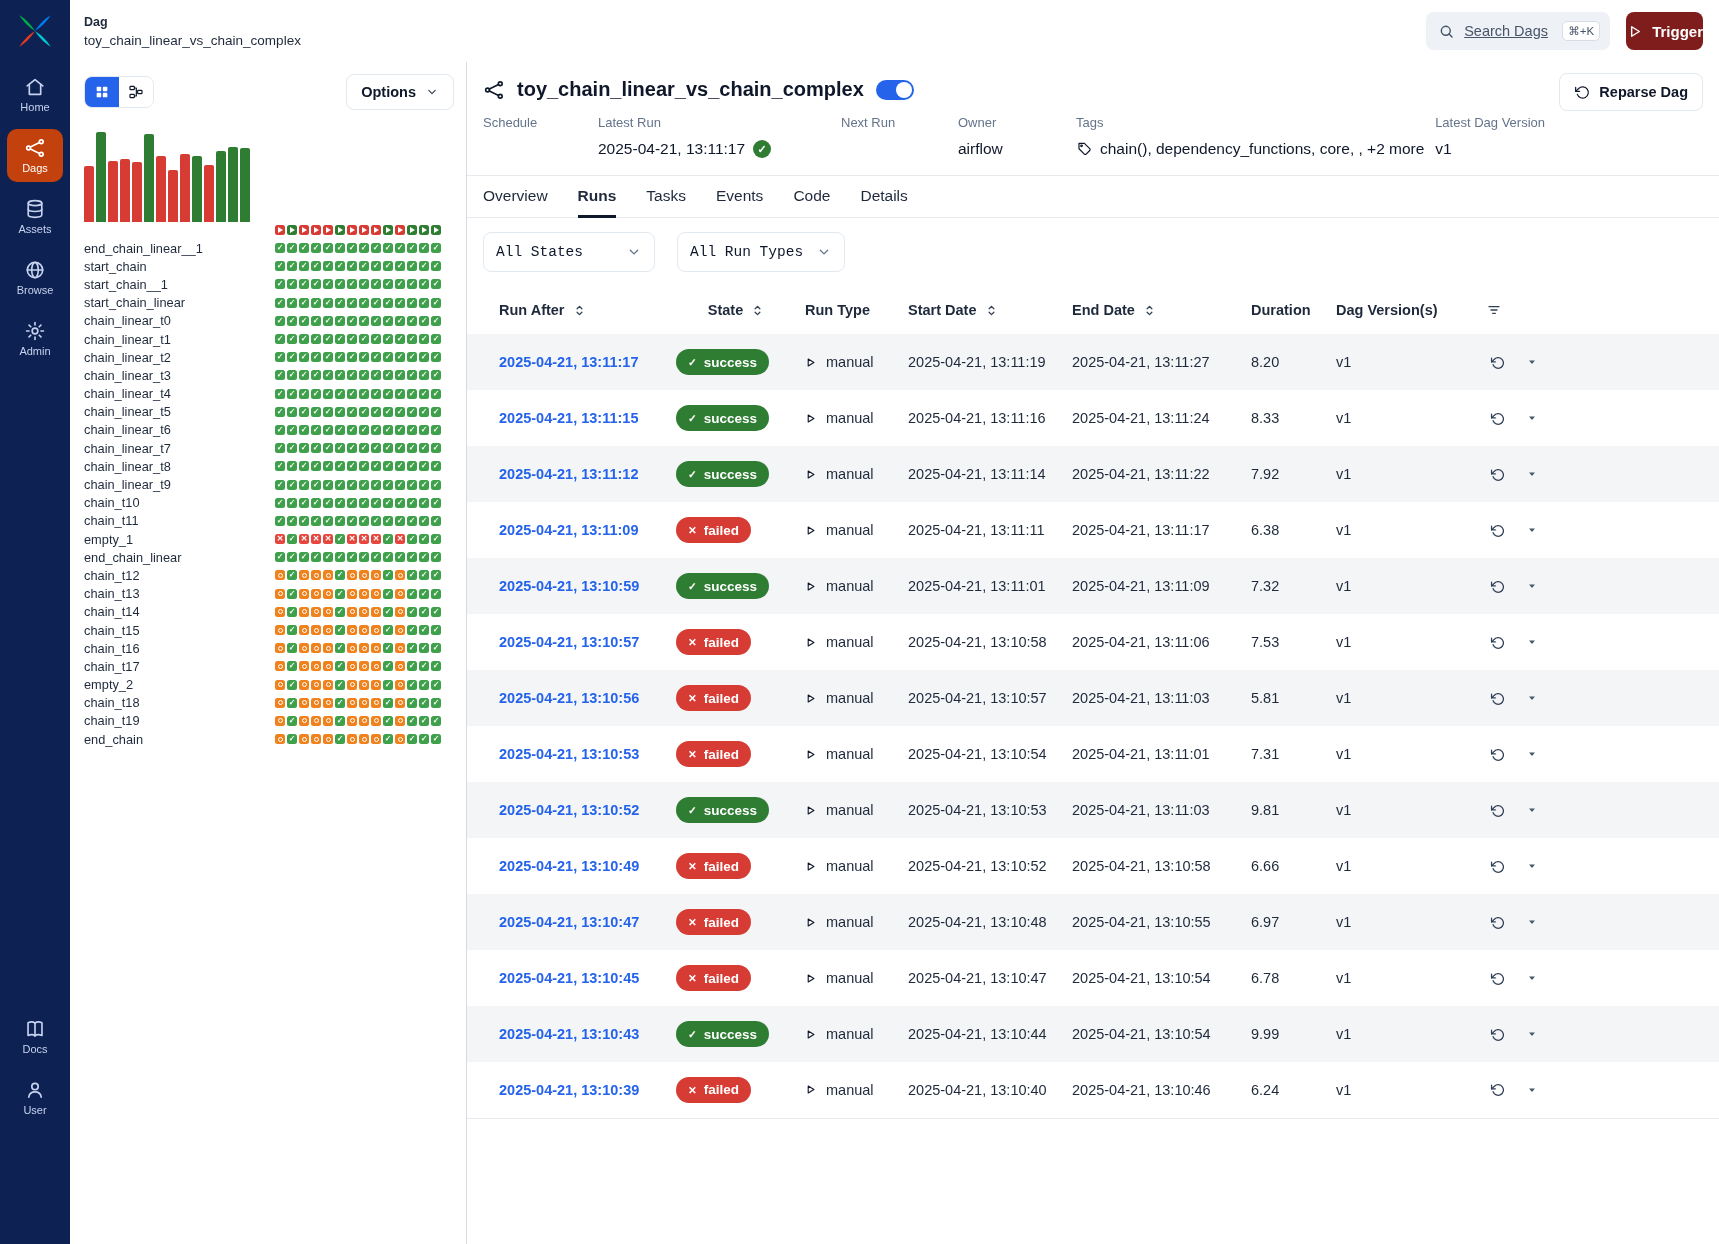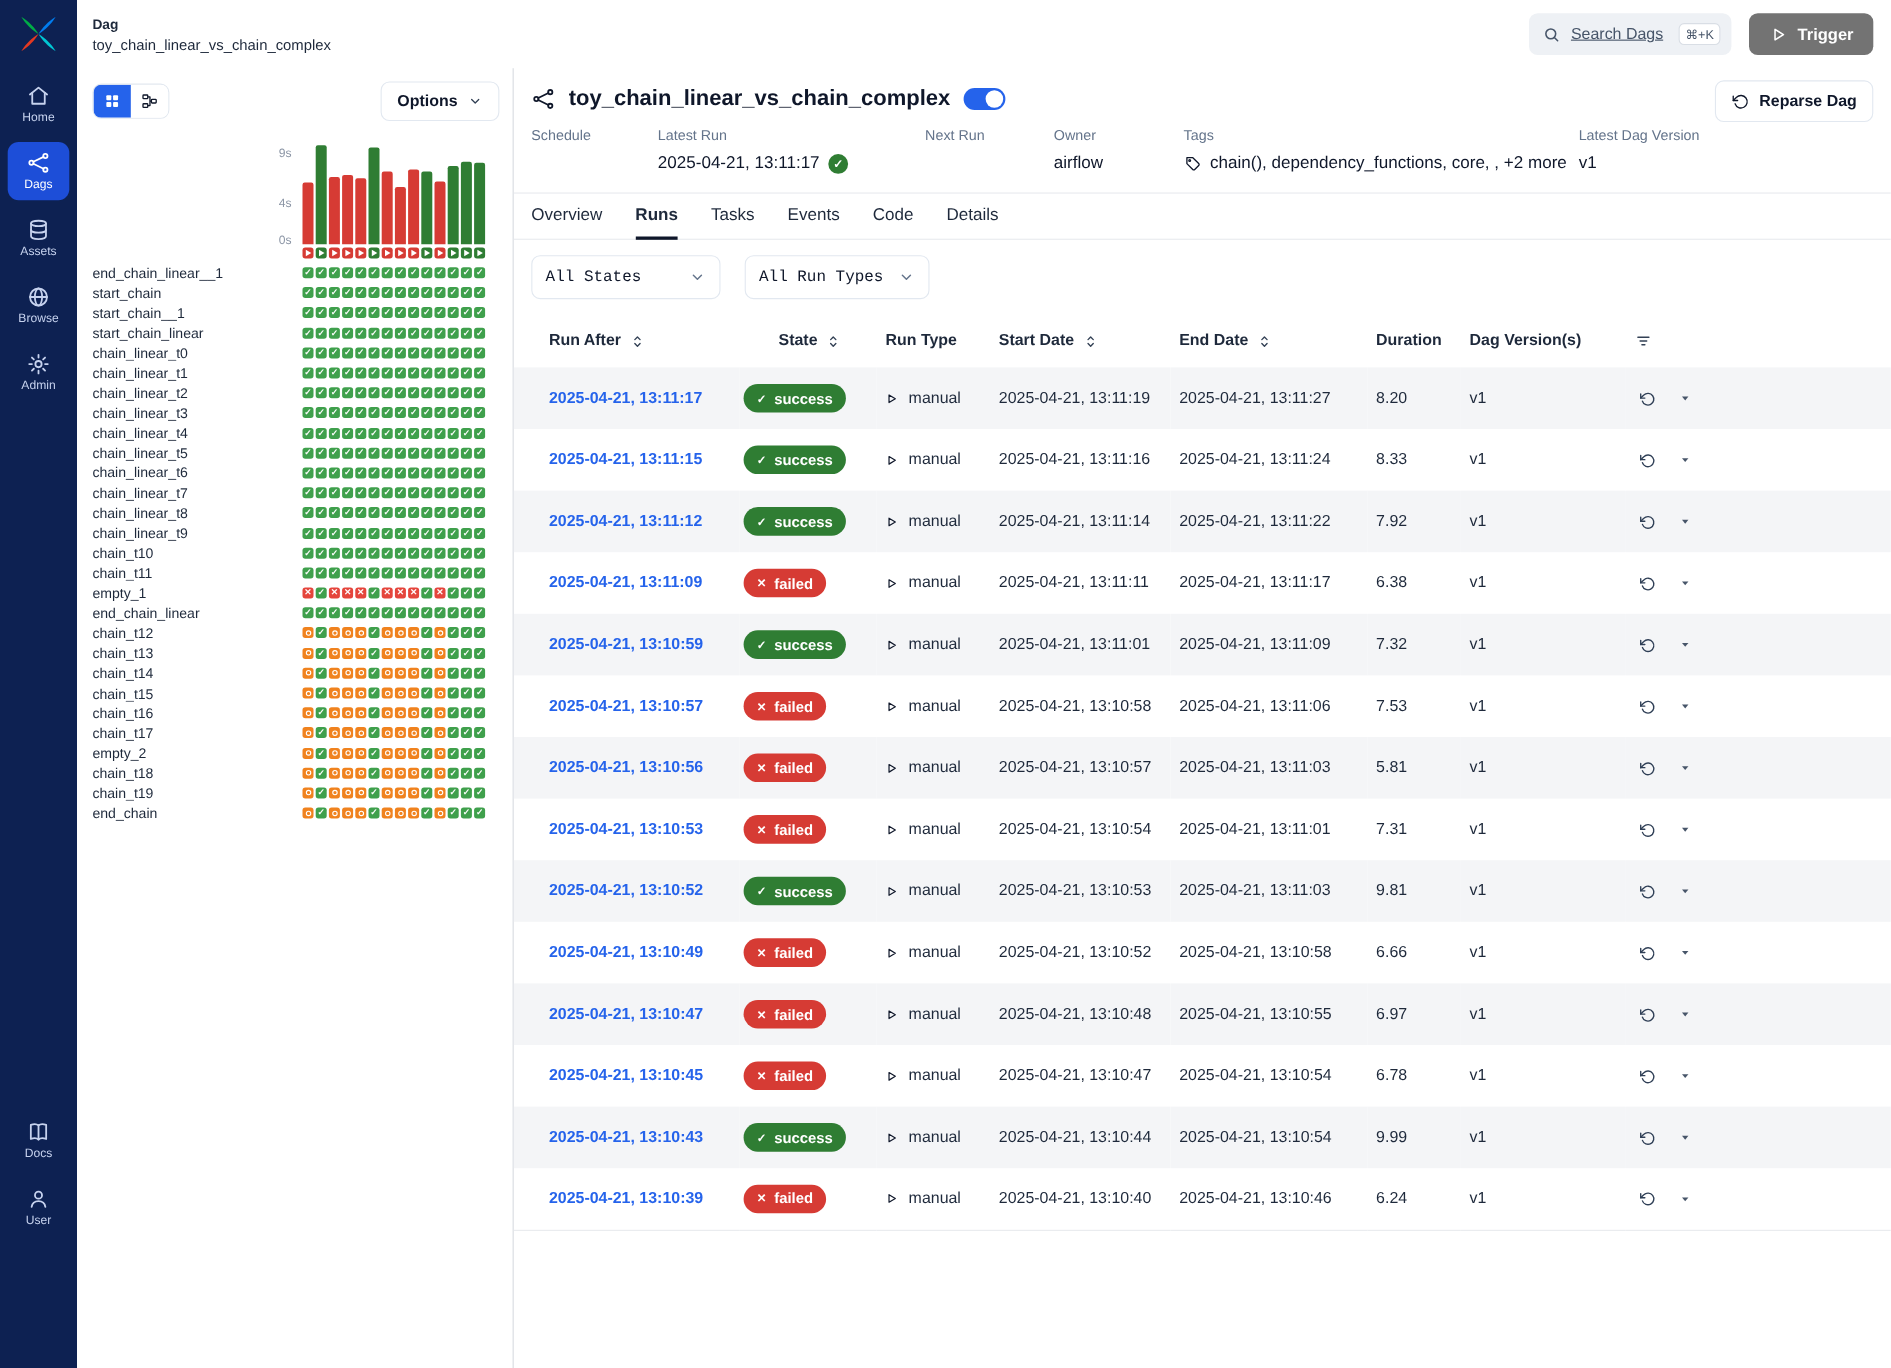--- a/index.html
+++ b/index.html
@@ -10,41 +10,41 @@
     color:#1e293b; background:#fff;
   }
   .app { display:flex; height:100%; }
 
   
   .sidebar { width:70px; flex-shrink:0; background:#0d2152; display:flex; flex-direction:column; }
   .logo { width:38px; height:38px; margin:12px auto 10px; }
   .logo svg { width:100%; height:100%; display:block; }
   .sb-item { display:flex; flex-direction:column; align-items:center; gap:4px;
              margin:8px 7px; padding:8px 2px; border-radius:10px; color:#c6d2ee; cursor:pointer; }
-  .sb-item.active { background:#1d4ed8; color:#fff; }
+  .sb-item.active { background:#c2410c; color:#fff; }
   .sb-item .icon { width:22px; height:22px; }
   .sb-label { font-size:11px; line-height:1; }
   .sb-spacer { flex:1; }
   .sb-bottom { margin-bottom:112px; }
   .icon { display:inline-flex; }
   .icon svg { width:100%; height:100%; display:block; }
 
   
   .content { flex:1; display:flex; flex-direction:column; min-width:0; }
   .topbar { height:62px; flex-shrink:0; display:flex; align-items:center; justify-content:space-between; padding:0 16px 0 14px; }
   .crumb-section { font-size:12.5px; font-weight:700; color:#1e293b; }
   .crumb-title { font-size:13.5px; margin-top:4px; color:#1e293b; cursor:pointer; }
   .topbar-right { display:flex; align-items:center; gap:16px; }
   .searchbox { display:flex; align-items:center; gap:9px; background:#eef1f5; border-radius:8px;
                height:38px; padding:0 10px 0 12px; width:184px; color:#475569; font-size:14.5px; cursor:text; }
   .searchbox .icon { width:17px; height:17px; color:#475569; }
   .search-ph { flex:1;text-decoration:underline; }
   .kbd { background:#fff; border:1px solid #d9dee5; border-radius:5px; font-size:11.5px; padding:2px 5px; color:#475569; }
-  .trigger-btn { display:flex; align-items:center; gap:9px; background:#737373; color:#fff; border:none;
-                 border-radius:8px; height:38px; padding:0 18px; font-size:15px; font-weight:700;
+  .trigger-btn { display:flex; align-items:center; gap:9px; background:#7f1d1d; color:#fff; border:none;
+                 border-radius:8px; height:38px; padding:0 0; font-size:15px; font-weight:700;
                  font-family:inherit; cursor:pointer; }
   .trigger-btn .icon { width:17px; height:17px; }
 
   
   .split { flex:1; display:flex; min-height:0; }
 
   
   .grid-panel { width:397px; flex-shrink:0; border-right:1px solid #d7dbe0; padding-top:2px; overflow:hidden; }
   .grid-toolbar { display:flex; align-items:center; justify-content:space-between; padding:10px 12px 8px 14px; }
   .seg { display:flex; border:1px solid #e2e8f0; border-radius:8px; overflow:hidden; }
@@ -290,25 +290,20 @@
             <span>Options</span>
             <span class="icon">
               <svg viewBox="0 0 24 24" fill="none" stroke="currentColor" stroke-width="2" stroke-linecap="round" stroke-linejoin="round">
                   <path d="m6.5 9.3 5.5 5.5 5.5-5.5"></path>
                 </svg>
             </span>
           </button>
         </div>
 
         <div class="chart-row">
-          <div class="axis">
-              <div class="axis-label" style="bottom: 76px;">9s</div>
-              <div class="axis-label" style="bottom: 31px;">4s</div>
-              <div class="axis-label" style="bottom: -3px;">0s</div>
-            </div>
           <div class="bars">
               <div class="bar failed" style="height: 56.2px;"></div>
               <div class="bar success" style="height: 89.9px;"></div>
               <div class="bar failed" style="height: 61px;"></div>
               <div class="bar failed" style="height: 62.7px;"></div>
               <div class="bar failed" style="height: 59.9px;"></div>
               <div class="bar success" style="height: 88.3px;"></div>
               <div class="bar failed" style="height: 65.8px;"></div>
               <div class="bar failed" style="height: 52.3px;"></div>
               <div class="bar failed" style="height: 67.8px;"></div>

